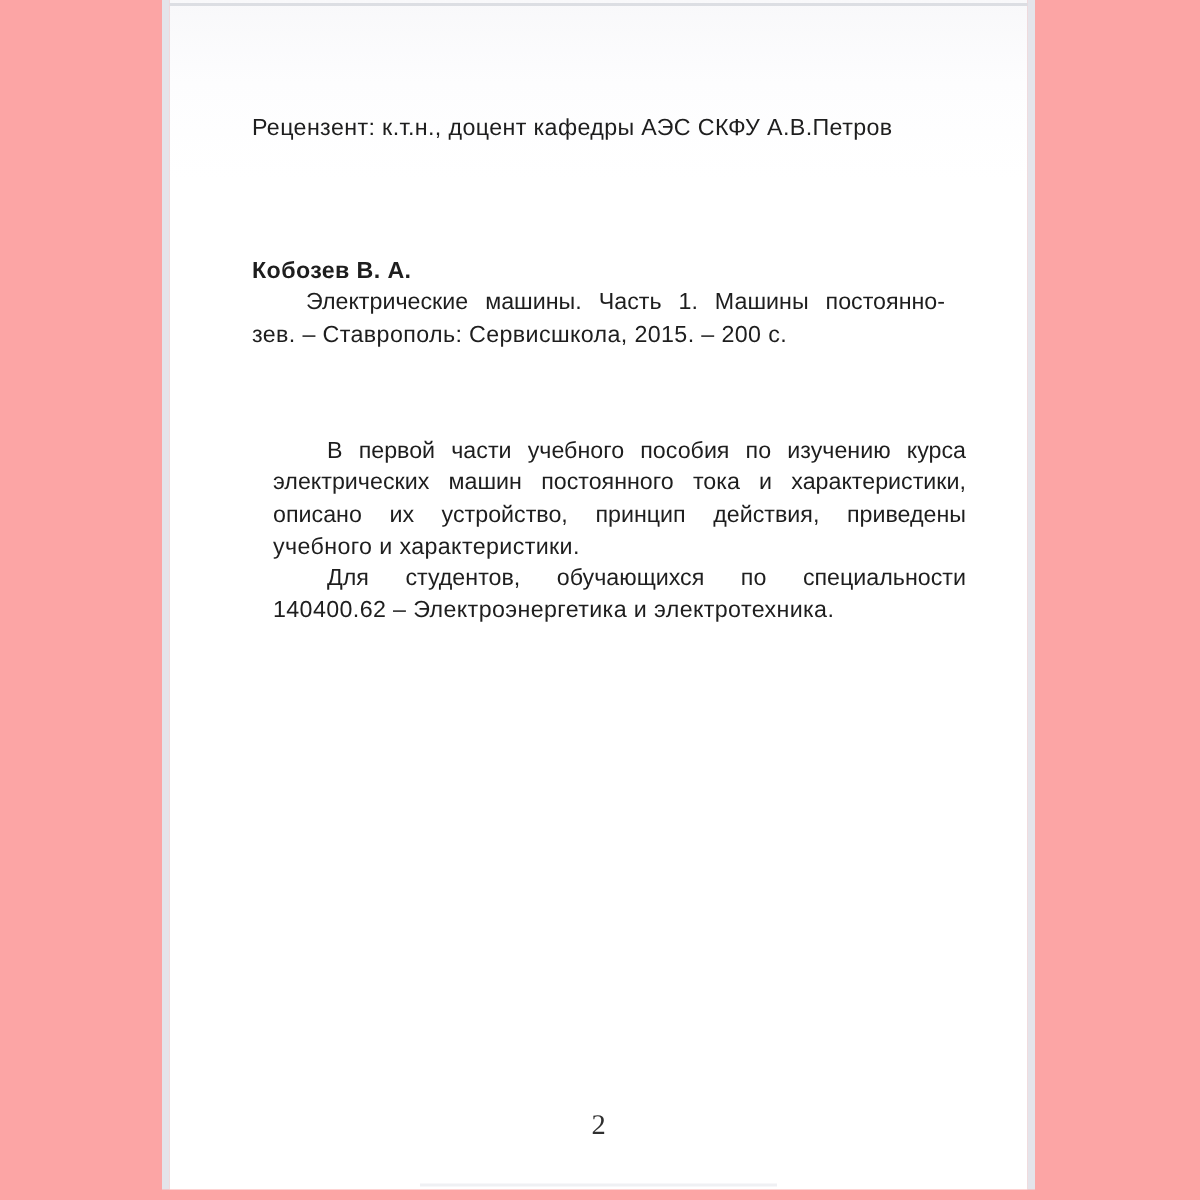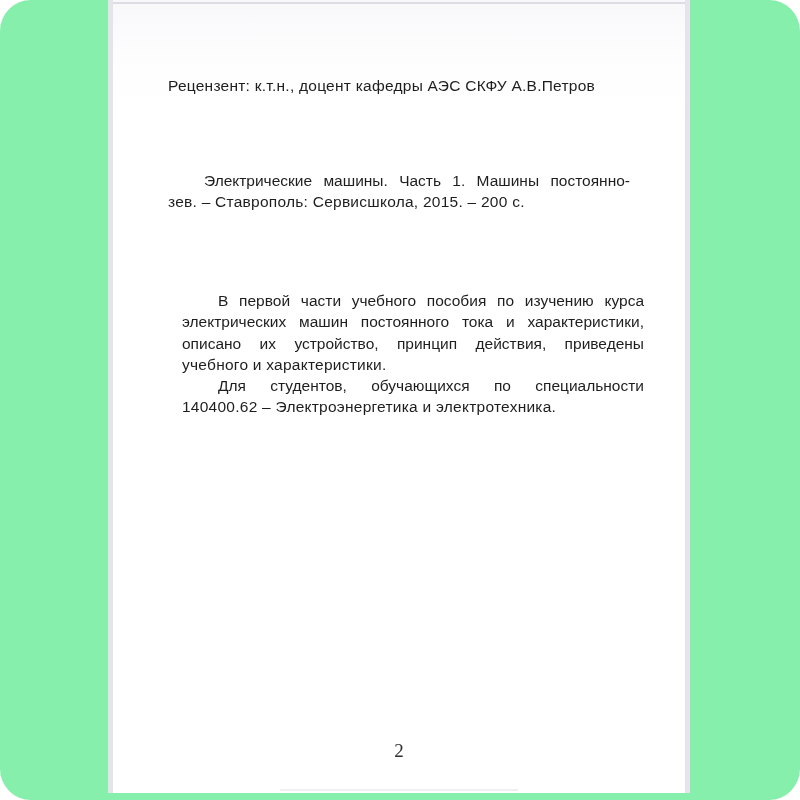--- a/index.html
+++ b/index.html
@@ -4,24 +4,23 @@
 <style>
   html, body {
     margin: 0;
     padding: 0;
     background: #ffffff;
   }
   .canvas {
     position: relative;
     width: 800px;
     height: 800px;
-    background: #86efac;
+    background: #fca5a5;
     overflow: hidden;
     font-family: "Liberation Sans", sans-serif;
-    border-radius: 31px;
   }
   
   .page-surface {
     position: absolute;
     left: 113px;
     top: 0;
     width: 572px;
     height: 793px;
     background: linear-gradient(180deg, #f8f8fa 0px, #fdfdfe 55px, #ffffff 120px);
   }
@@ -96,20 +95,21 @@
   <div class="edge-left"></div>
   <div class="edge-right"></div>
   <div class="edge-top"></div>
   <div class="edge-bottom"></div>
 
   <div class="textcol reviewer-block">
     <div class="ln">Рецензент: к.т.н., доцент кафедры АЭС СКФУ А.В.Петров</div>
   </div>
 
   <div class="textcol bib-block">
+    <div class="ln bold">Кобозев В. А.</div>
     <div class="ln just indent">Электрические машины. Часть 1. Машины постоянно-</div>
     <div class="ln">зев. – Ставрополь: Сервисшкола, 2015. – 200 с.</div>
   </div>
 
   <div class="textcol ann-block">
     <div class="ln just indent">В первой части учебного пособия по изучению курса</div>
     <div class="ln just">электрических машин постоянного тока и характеристики,</div>
     <div class="ln just">описано их устройство, принцип действия, приведены основные</div>
     <div class="ln">учебного и характеристики.</div>
     <div class="ln just indent">Для студентов, обучающихся по специальности</div>

